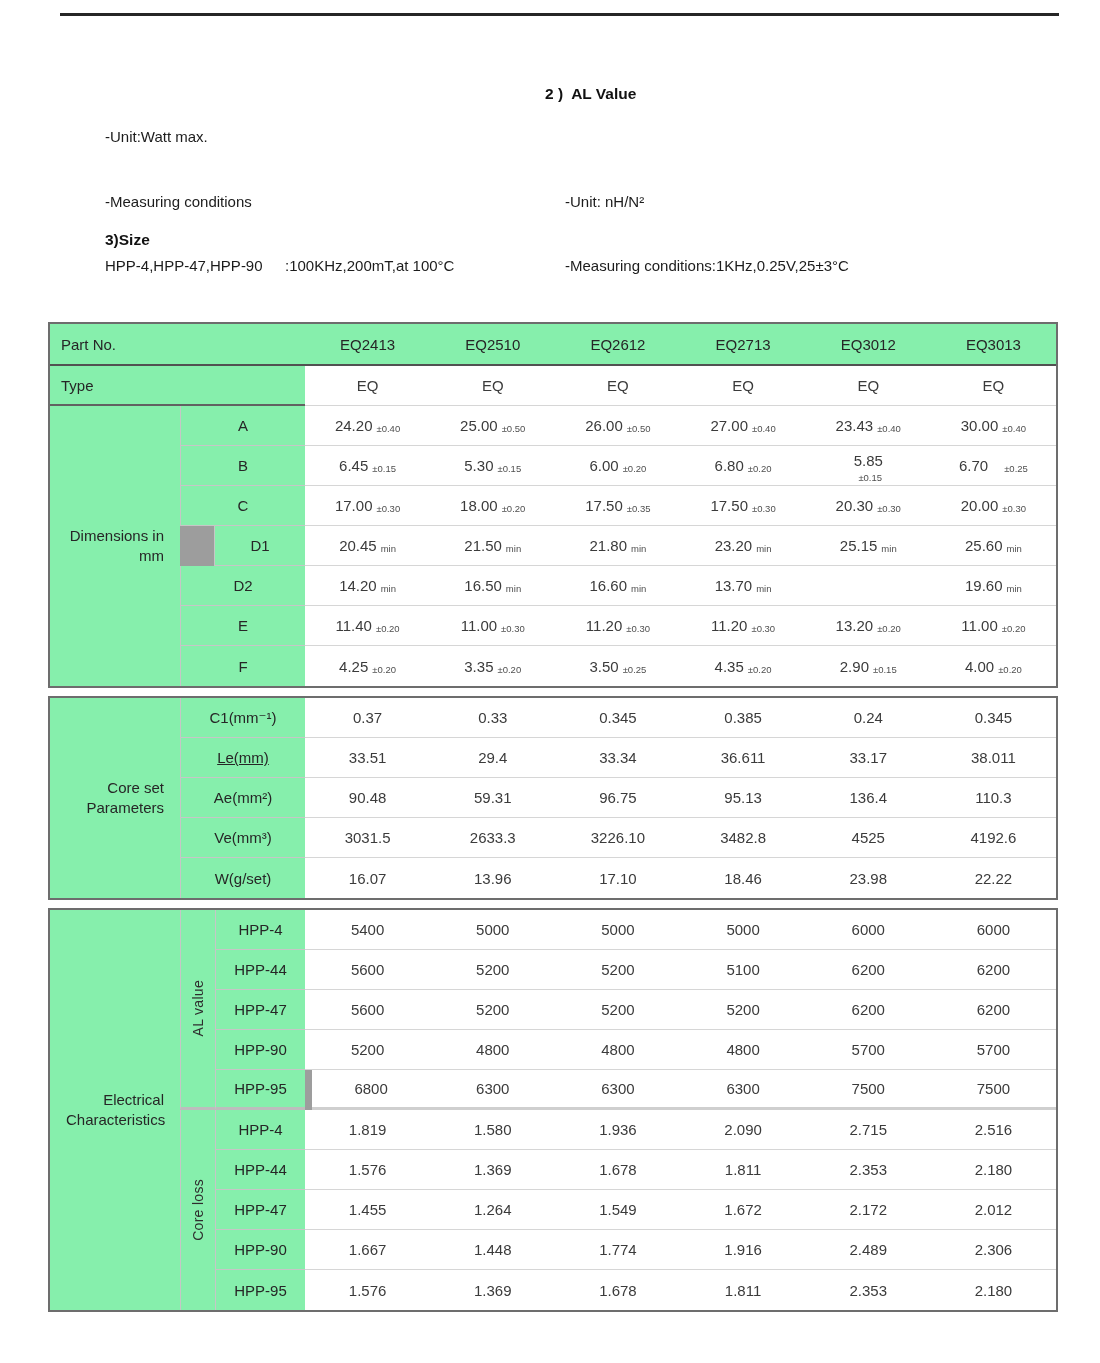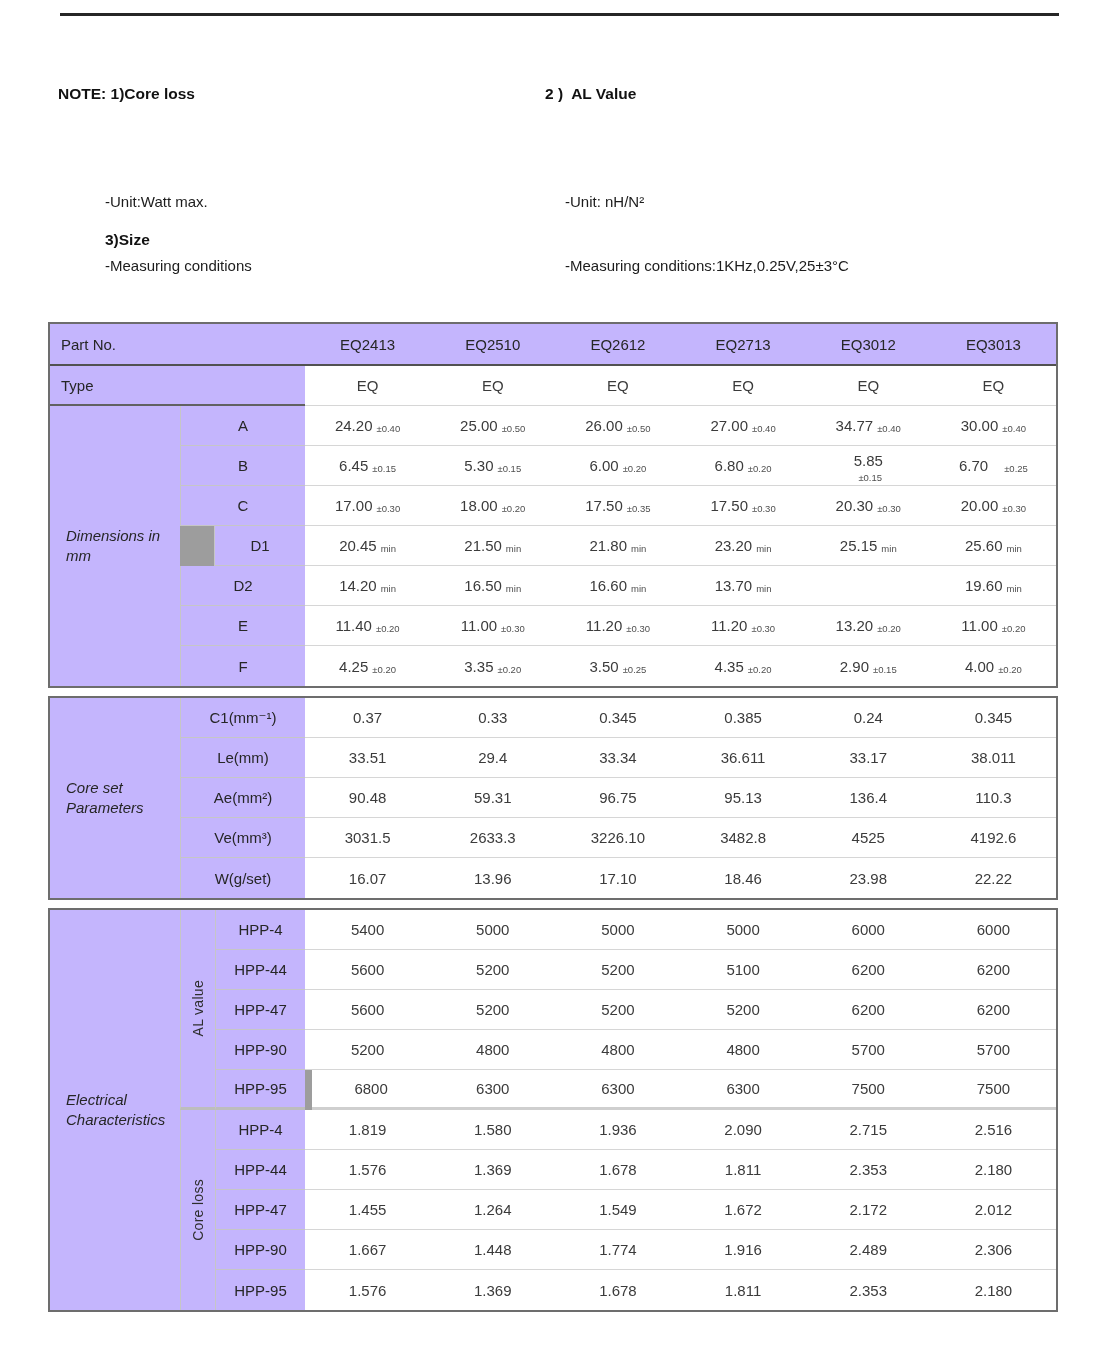--- a/index.html
+++ b/index.html
@@ -18,43 +18,42 @@
   .cond{display:flex;}
   .cond .cl{width:180px;flex:0 0 180px;}
 
   
   .tables{position:absolute;left:48px;top:322px;width:1010px;}
   .section{display:grid;background:#9d9d9d;border:2px solid #6d6d6d;box-sizing:border-box;}
   .section + .section{margin-top:8px;}
   .cell{display:flex;align-items:center;justify-content:center;font-size:15px;box-sizing:border-box;}
   .ctr{justify-content:center;text-align:center;}
   .left{justify-content:flex-start;padding-left:11px;}
-  .g{background:#c4b5fd;color:#262626;}
+  .g{background:#86efac;color:#262626;}
   .w{background:#ffffff;color:#3b3b3b;}
   .pnb{border-bottom:2px solid #515151;}
   .tyb{border-bottom:2px solid #616161;}
   .wbl{border-bottom:1px solid #d6d6d6;}
   .gbl{border-bottom:1px solid #c6c6c6;}
   .divg{border-bottom:3px solid #bdbdbd;}
   .divw{border-bottom:3px solid #cfcfcf;}
   .sub{border-left:1px solid #c6c6c6;}
   .rot{border-left:1px solid #c6c6c6;}
-  .glab{display:inline-block;width:98px;text-align:left;line-height:20px;font-style:italic;}
+  .glab{display:inline-block;width:98px;text-align:right;line-height:20px;}
   .rlab{writing-mode:vertical-rl;transform:rotate(180deg);font-size:14px;color:#2e2e2e;letter-spacing:0.3px;}
   .val{display:inline-block;}
   .tol{display:inline-block;font-size:9.5px;color:#4f4f4f;margin-left:4px;position:relative;top:3px;}
 </style>
 </head>
 <body>
 
 <div class="page">
   <div class="top-rule"></div>
 
   <div class="note note1">
-    <div class="title">NOTE: 1)Core loss</div>
     <div class="body">
       <div>-Unit:Watt max.</div>
       <div>-Measuring conditions</div>
       <div class="cond">
         <span class="cl">HPP-4,HPP-47,HPP-90</span>
         <span class="cr">:100KHz,200mT,at 100°C</span>
       </div>
       <div class="cond">
         <span class="cl">HPP-44 , HPP-95</span>
         <span class="cr">:100KHz,200mT,at 80°C</span>
@@ -108,21 +107,21 @@
         </div>
         <div class="cell w ctr wbl" style="grid-area: 3 / 5;">
           <span class="val">26.00</span>
           <span class="tol">±0.50</span>
         </div>
         <div class="cell w ctr wbl" style="grid-area: 3 / 6;">
           <span class="val">27.00</span>
           <span class="tol">±0.40</span>
         </div>
         <div class="cell w ctr wbl" style="grid-area: 3 / 7;">
-          <span class="val">34.77</span>
+          <span class="val">23.43</span>
           <span class="tol">±0.40</span>
         </div>
         <div class="cell w ctr wbl" style="grid-area: 3 / 8;">
           <span class="val">30.00</span>
           <span class="tol">±0.40</span>
         </div>
         <div class="cell g ctr sub gbl" style="grid-area: 4 / 2;">B</div>
         <div class="cell w ctr wbl" style="grid-area: 4 / 3;">
           <span class="val">6.45</span>
           <span class="tol">±0.15</span>
@@ -288,21 +287,21 @@
         </div>
         <div class="cell w ctr wbl" style="grid-area: 1 / 6;">
           <span class="val">0.385</span>
         </div>
         <div class="cell w ctr wbl" style="grid-area: 1 / 7;">
           <span class="val">0.24</span>
         </div>
         <div class="cell w ctr wbl" style="grid-area: 1 / 8;">
           <span class="val">0.345</span>
         </div>
-        <div class="cell g ctr sub gbl" style="grid-area: 2 / 2;">Le(mm)</div>
+        <div class="cell g ctr sub gbl" style="grid-area: 2 / 2; text-decoration: underline;">Le(mm)</div>
         <div class="cell w ctr wbl" style="grid-area: 2 / 3;">
           <span class="val">33.51</span>
         </div>
         <div class="cell w ctr wbl" style="grid-area: 2 / 4;">
           <span class="val">29.4</span>
         </div>
         <div class="cell w ctr wbl" style="grid-area: 2 / 5;">
           <span class="val">33.34</span>
         </div>
         <div class="cell w ctr wbl" style="grid-area: 2 / 6;">

